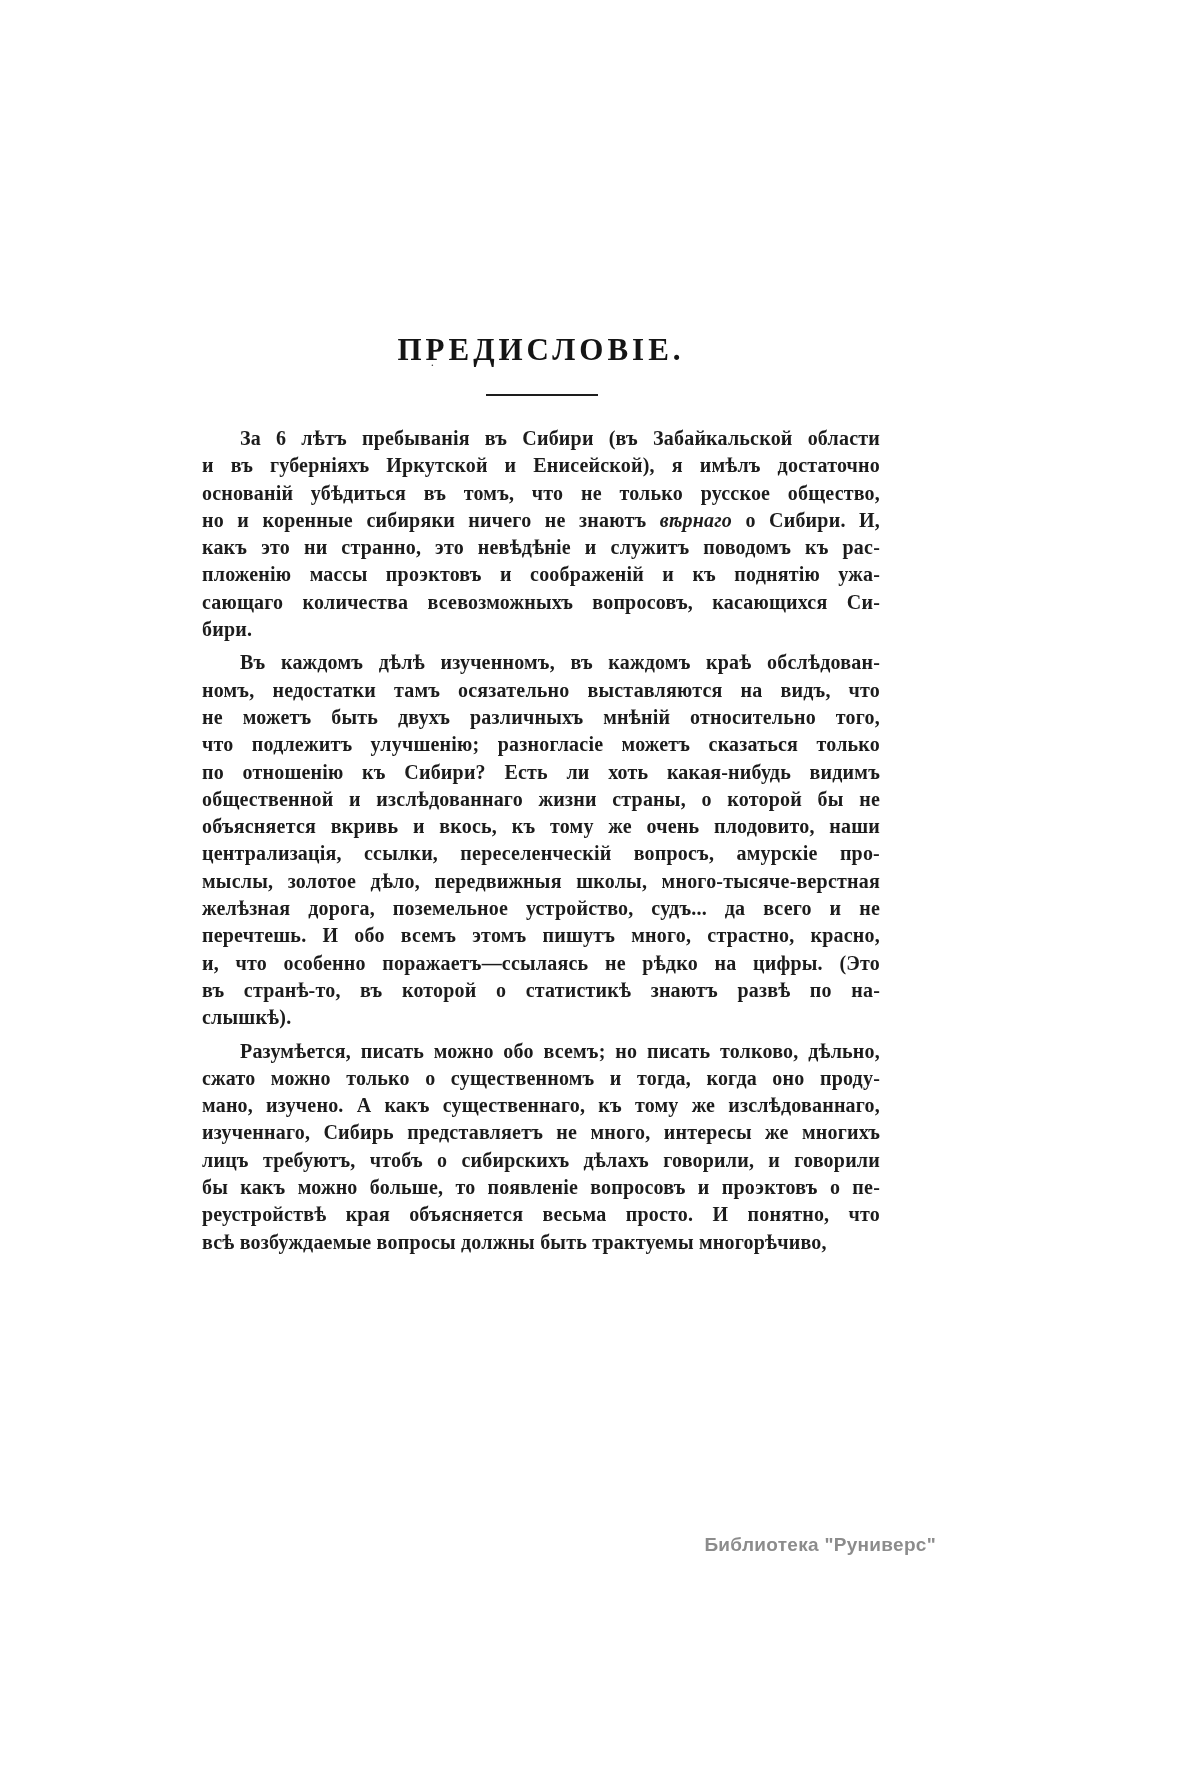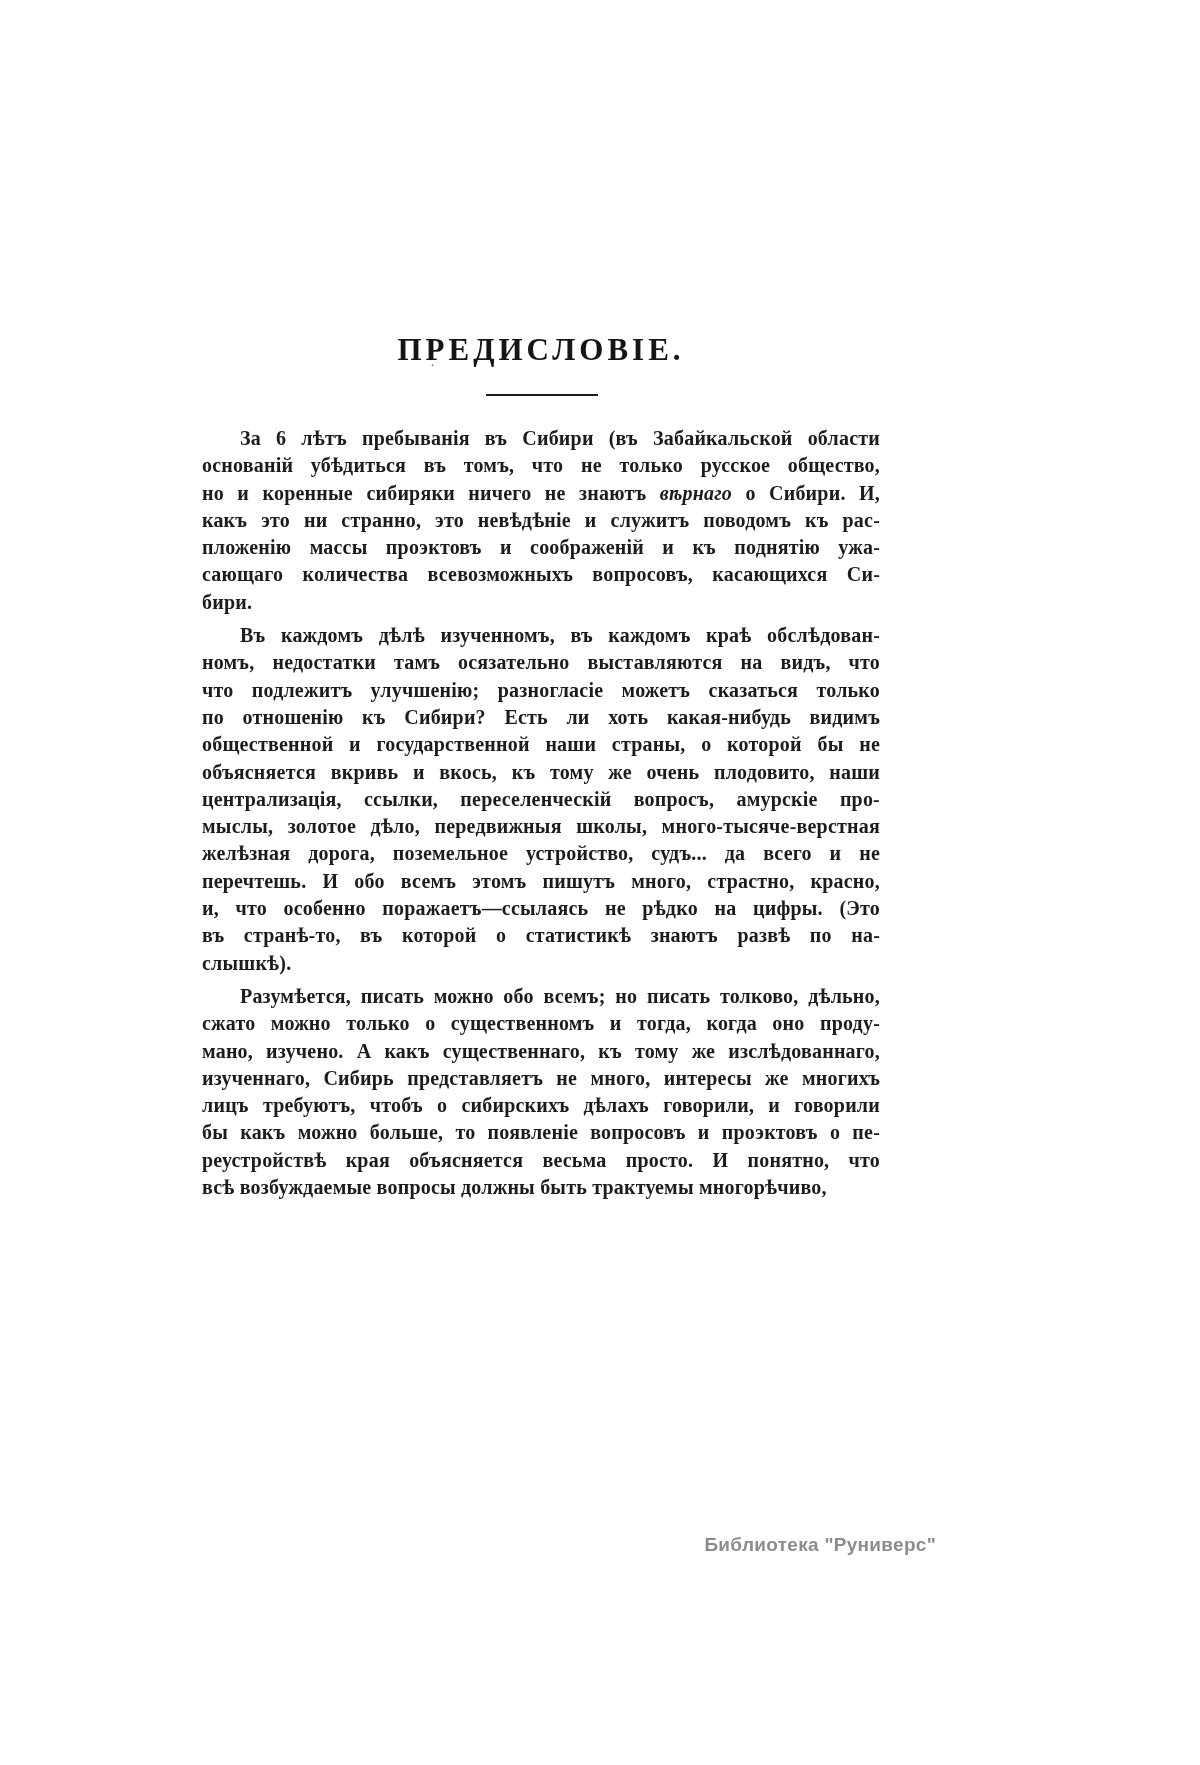--- a/index.html
+++ b/index.html
@@ -82,33 +82,35 @@
 </head>
 <body>
 
 <div class="page">
   <div class="title">ПРЕДИСЛОВІЕ.</div>
   <div class="artifact">˙</div>
   <div class="divider"></div>
   <div class="text-block">
       <div class="paragraph">
         <div class="line first">За 6 лѣтъ пребыванія въ Сибири (въ Забайкальской области</div>
+        <div class="line">и въ губерніяхъ Иркутской и Енисейской), я имѣлъ достаточно</div>
         <div class="line">основаній убѣдиться въ томъ, что не только русское общество,</div>
         <div class="line">но и коренные сибиряки ничего не знаютъ <i>вѣрнаго</i> о Сибири. И,</div>
         <div class="line">какъ это ни странно, это невѣдѣніе и служитъ поводомъ къ рас-</div>
         <div class="line">пложенію массы проэктовъ и соображеній и къ поднятію ужа-</div>
         <div class="line">сающаго количества всевозможныхъ вопросовъ, касающихся Си-</div>
         <div class="line last">бири.</div>
       </div>
       <div class="paragraph">
         <div class="line first">Въ каждомъ дѣлѣ изученномъ, въ каждомъ краѣ обслѣдован-</div>
         <div class="line">номъ, недостатки тамъ осязательно выставляются на видъ, что</div>
+        <div class="line">не можетъ быть двухъ различныхъ мнѣній относительно того,</div>
         <div class="line">что подлежитъ улучшенію; разногласіе можетъ сказаться только</div>
         <div class="line">по отношенію къ Сибири? Есть ли хоть какая-нибудь видимъ</div>
-        <div class="line">общественной и государственной наши страны, о которой бы не</div>
+        <div class="line">общественной и изслѣдованнаго жизни страны, о которой бы не</div>
         <div class="line">объясняется вкривь и вкось, къ тому же очень плодовито, наши</div>
         <div class="line">централизація, ссылки, переселенческій вопросъ, амурскіе про-</div>
         <div class="line">мыслы, золотое дѣло, передвижныя школы, много-тысяче-верстная</div>
         <div class="line">желѣзная дорога, поземельное устройство, судъ... да всего и не</div>
         <div class="line">перечтешь. И обо всемъ этомъ пишутъ много, страстно, красно,</div>
         <div class="line">и, что особенно  поражаетъ—ссылаясь не рѣдко на цифры. (Это</div>
         <div class="line">въ странѣ-то, въ которой о статистикѣ знаютъ развѣ по на-</div>
         <div class="line last">слышкѣ).</div>
       </div>
       <div class="paragraph">

